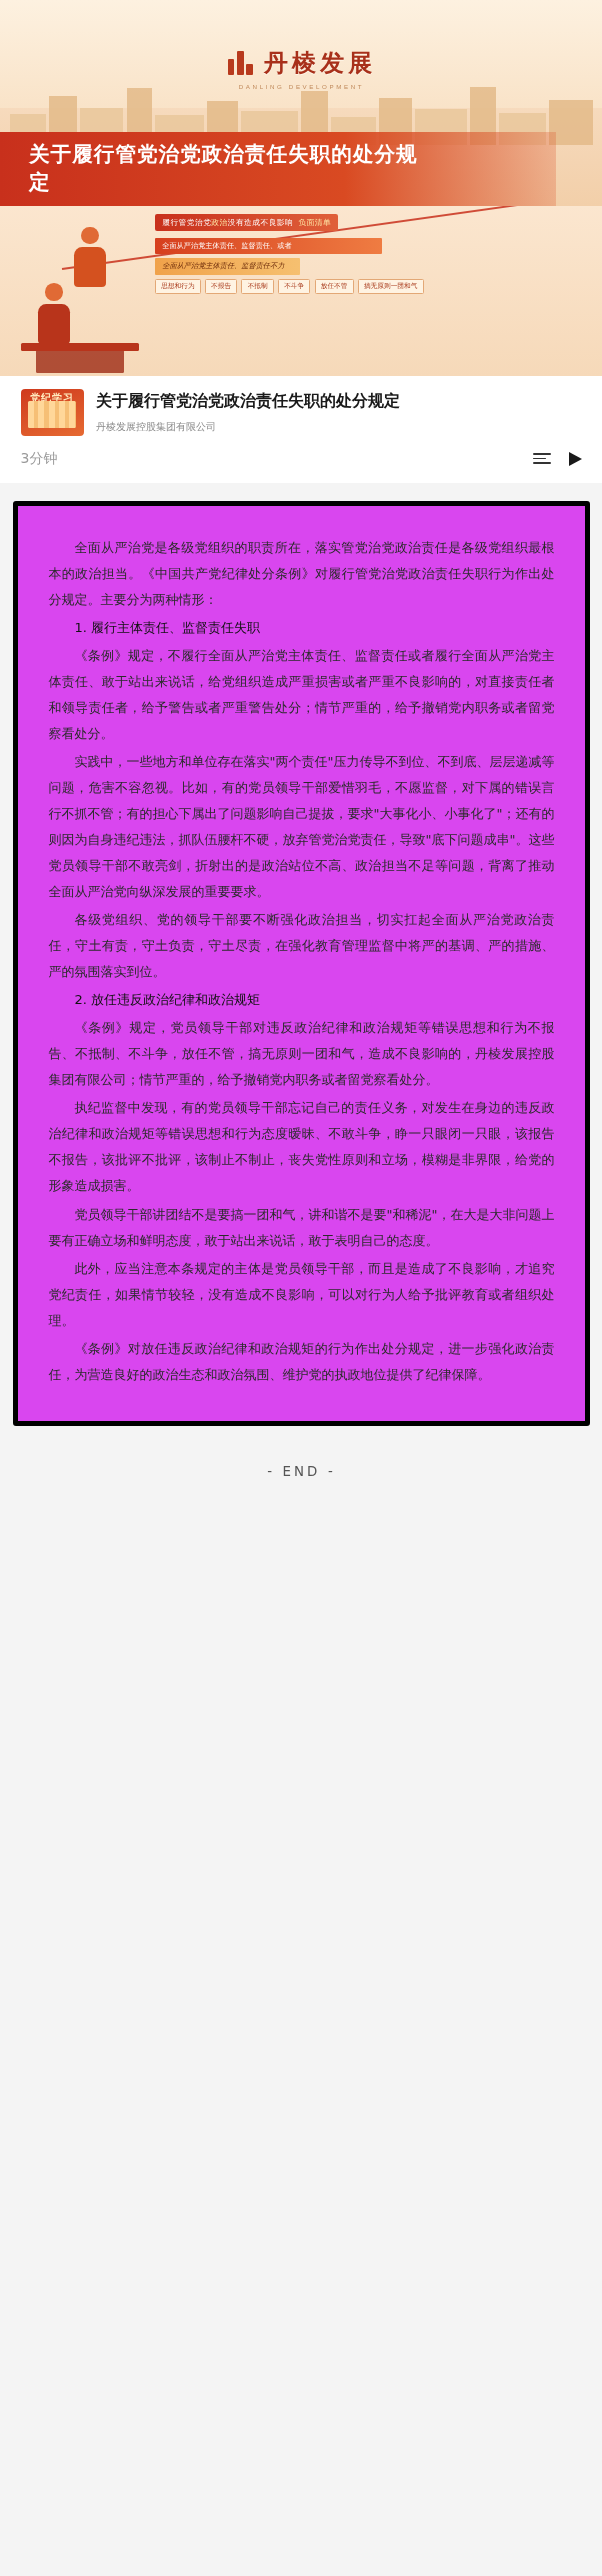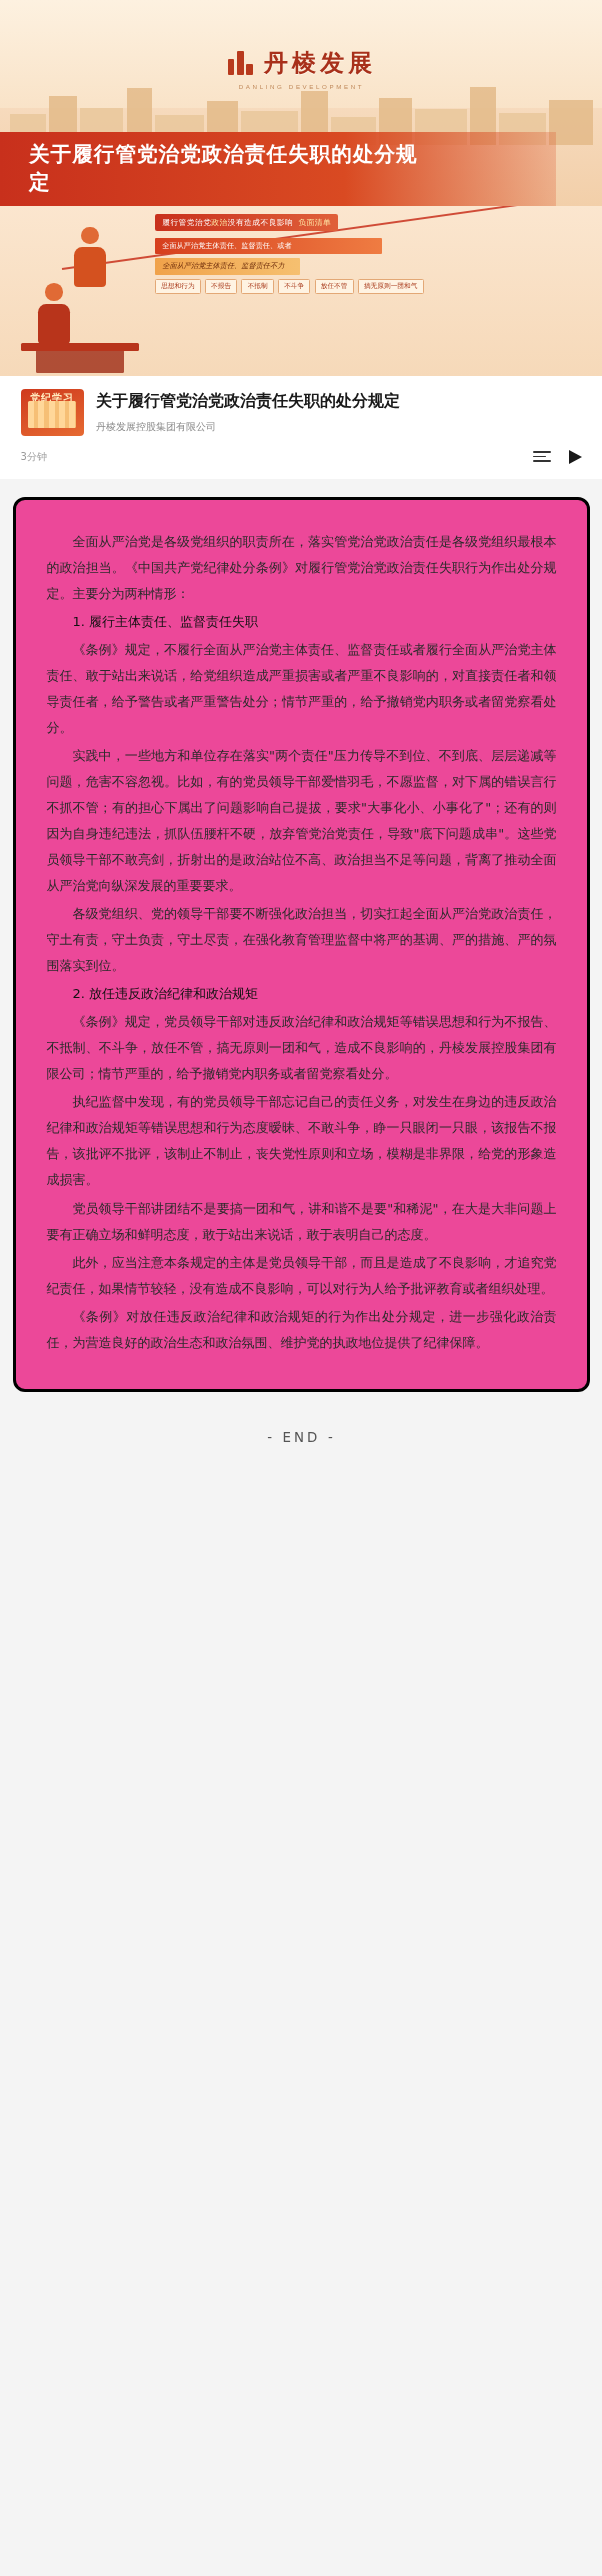--- a/index.html
+++ b/index.html
@@ -225,41 +225,41 @@
     font-size: 10px;
     color: #8a8a8a;
     font-family: "DejaVu Sans","Liberation Sans",sans-serif;
   }
   .meta-bottom {
     margin-top: 13.4px;
     display: flex;
     align-items: center;
     justify-content: space-between;
   }
-  .duration { font-size: 10px; color: #9a9a9a; font-family:"DejaVu Sans","Liberation Sans",sans-serif; }
+  .duration { font-size: 14px; color: #9a9a9a; font-family:"DejaVu Sans","Liberation Sans",sans-serif; }
   .player-ctrls { display: flex; align-items: center; gap: 18.5px; }
   .icon-list { width: 17.5px; height: 13.4px; position: relative; cursor: pointer; }
   .icon-list i { position:absolute; left:0; height: 1.5px; background:#333; border-radius:1px; display:block; }
   .icon-list i:nth-child(1){ top:1px; width: 17.5px;}
   .icon-list i:nth-child(2){ top:5.7px; width: 12.4px;}
   .icon-list i:nth-child(3){ top:10.3px; width: 17.5px;}
   .icon-play {
     width: 0; height: 0;
     border-left: 13.4px solid #1a1a1a;
     border-top: 7.7px solid transparent;
     border-bottom: 7.7px solid transparent;
     cursor: pointer;
   }
 
   
   .article-wrap { padding: 17.5px 13.4px 20.6px 13.4px; }
   .article {
-    background: #ec4899;
-    border: 3px solid #000000;
-    border-radius: 12px;
+    background: #d946ef;
+    border: 5px solid #000000;
+    border-radius: 3px;
     padding: 29px 30px 31px 30px;
   }
   .article p {
     font-family: "DejaVu Sans", "Liberation Sans", sans-serif;
     font-size: 13px;
     line-height: 2.0;
     color: #2b2b2b;
     text-indent: 2em;
     text-align: justify;
     margin-bottom: 2.1px;

